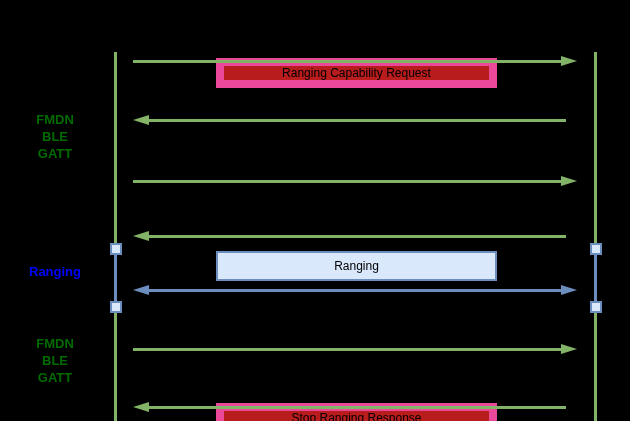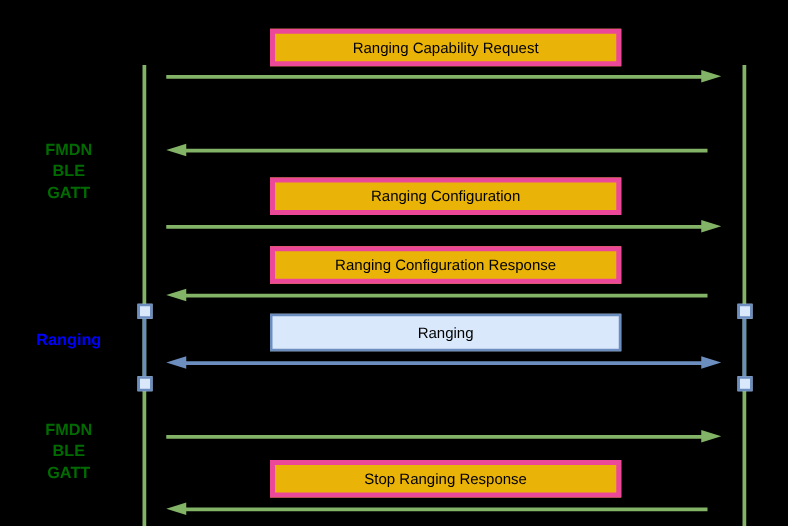--- a/index.html
+++ b/index.html
@@ -58,21 +58,21 @@
     left: 216px;
     width: 281px;
     height: 30px;
     box-sizing: border-box;
     display: flex;
     align-items: center;
     justify-content: center;
     font-size: 12px;
     color: #000000;
   }
-  .msg-box.green { background: #eab308; border: 4px solid #ec4899; }
+  .msg-box.green { background: #b91c1c; border: 8px solid #ec4899; margin-top: 35px; }
   .msg-box.blue  { background: #dae8fc; border: 2px solid #6c8ebf; }
 
   
   .arrow {
     position: absolute;
     left: 133px;
     height: 11px;
   }
   .arrow .line {
     position: absolute;
@@ -141,27 +141,25 @@
   <div class="arrow green dir-right" style="top:56px">
     <div class="line"></div>
     <div class="head right"></div>
   </div>
 
   <div class="arrow green dir-left" style="top:115px">
     <div class="line"></div>
     <div class="head left"></div>
   </div>
 
-  <div class="msg-box green" style="top:142px">Ranging Configuration</div>
   <div class="arrow green dir-right" style="top:176px">
     <div class="line"></div>
     <div class="head right"></div>
   </div>
 
-  <div class="msg-box green" style="top:197px">Ranging Configuration Response</div>
   <div class="arrow green dir-left" style="top:231px">
     <div class="line"></div>
     <div class="head left"></div>
   </div>
 
   <div class="msg-box blue" style="top:251px">Ranging</div>
   <div class="arrow blue dir-both" style="top:285px">
     <div class="line"></div>
     <div class="head left"></div>
     <div class="head right"></div>

